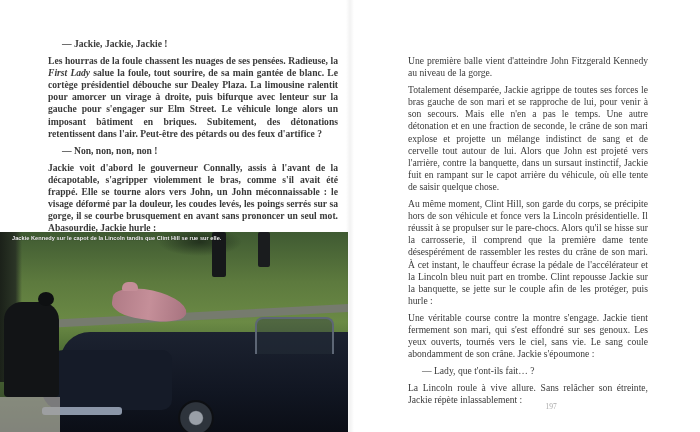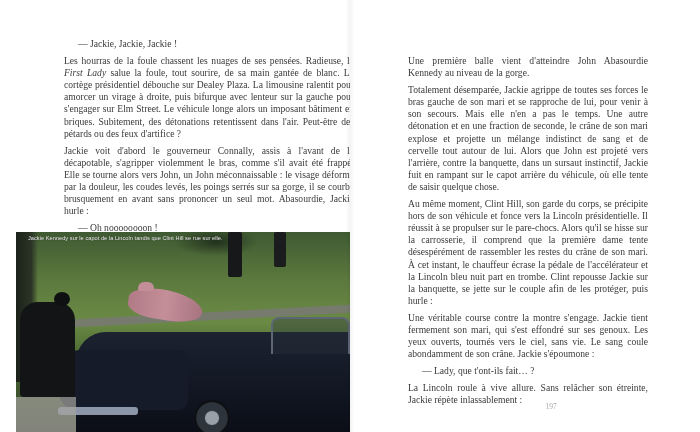--- a/index.html
+++ b/index.html
@@ -3,21 +3,21 @@
 <meta charset="utf-8">
 <style>
   html, body { margin: 0; padding: 0; }
   body {
     width: 700px; height: 432px; overflow: hidden; position: relative;
     background: #ffffff;
     font-family: "Liberation Serif", "DejaVu Serif", serif;
     color: #3a3a3a;
   }
   .page { position: absolute; top: 0; height: 432px; background: #fff; }
-  .page-left { left: 16px; width: 350px; }
+  .page-left { left: 0; width: 350px; font-weight: bold; }
   .page-right { left: 350px; width: 350px; }
   .gutter {
     position: absolute; left: 346px; top: 0; width: 8px; height: 432px;
     background: linear-gradient(to right, rgba(0,0,0,0) 0%, rgba(0,0,0,0.05) 50%, rgba(0,0,0,0) 100%);
   }
   .textblock {
     position: absolute;
     font-size: 9.6px; line-height: 12.1px;
     text-align: justify; hyphens: auto;
   }
@@ -93,20 +93,21 @@
     font-size: 7.5px; color: #a8a8a8;
   }
 </style>
 </head>
 <body>
 
 <div class="page page-left">
   <div class="textblock left-text">
     <p class="dialog">— Jackie, Jackie, Jackie !</p>
     <p><span>Les hourras de la foule chassent les nuages de ses pensées. Radieuse, la </span><em>First Lady</em><span> salue la foule, tout sourire, de sa main gantée de blanc. Le cortège présidentiel débouche sur Dealey Plaza. La limousine ralentit pour amorcer un virage à droite, puis bifurque avec lenteur sur la gauche pour s'engager sur Elm Street. Le véhicule longe alors un imposant bâtiment en briques. Subitement, des détonations retentissent dans l'air. Peut-être des pétards ou des feux d'artifice ?</span></p>
+    <p class="dialog">— Non, non, non, non !</p>
     <p>Jackie voit d'abord le gouverneur Connally, assis à l'avant de la décapotable, s'agripper violemment le bras, comme s'il avait été frappé. Elle se tourne alors vers John, un John méconnaissable : le visage déformé par la douleur, les coudes levés, les poings serrés sur sa gorge, il se courbe brusquement en avant sans prononcer un seul mot. Abasourdie, Jackie hurle :</p>
     <p class="dialog">— Oh noooooooon !</p>
   </div>
 
   <div class="photo">
     <div class="shadow-post-left"></div>
     <div class="leg1"></div>
     <div class="leg2"></div>
     <div class="curb"></div>
     <div class="car-body"></div>
@@ -118,21 +119,21 @@
     <div class="agent"></div>
     <div class="agent-head"></div>
     <div class="jackie"></div>
     <div class="jackie-hat"></div>
     <div class="caption">Jackie Kennedy sur le capot de la Lincoln tandis que Clint Hill se rue sur elle.</div>
   </div>
 </div>
 
 <div class="page page-right">
   <div class="textblock right-text">
-    <p>Une première balle vient d'atteindre John Abasourdie Kennedy au niveau de la gorge.</p>
+    <p>Une première balle vient d'atteindre John Fitzgerald Kennedy au niveau de la gorge.</p>
     <p>Totalement désemparée, Jackie agrippe de toutes ses forces le bras gauche de son mari et se rapproche de lui, pour venir à son secours. Mais elle n'en a pas le temps. Une autre détonation et en une fraction de seconde, le crâne de son mari explose et projette un mélange indistinct de sang et de cervelle tout autour de lui. Alors que John est projeté vers l'arrière, contre la banquette, dans un sursaut instinctif, Jackie fuit en rampant sur le capot arrière du véhicule, où elle tente de saisir quelque chose.</p>
     <p>Au même moment, Clint Hill, son garde du corps, se précipite hors de son véhicule et fonce vers la Lincoln présidentielle. Il réussit à se propulser sur le pare-chocs. Alors qu'il se hisse sur la carrosserie, il comprend que la première dame tente désespérément de rassembler les restes du crâne de son mari. À cet instant, le chauffeur écrase la pédale de l'accélérateur et la Lincoln bleu nuit part en trombe. Clint repousse Jackie sur la banquette, se jette sur le couple afin de les protéger, puis hurle :</p>
     <p>Une véritable course contre la montre s'engage. Jackie tient fermement son mari, qui s'est effondré sur ses genoux. Les yeux ouverts, tournés vers le ciel, sans vie. Le sang coule abondamment de son crâne. Jackie s'époumone :</p>
     <p class="dialog">— Lady, que t'ont-ils fait… ?</p>
     <p>La Lincoln roule à vive allure. Sans relâcher son étreinte, Jackie répète inlassablement :</p>
 
   </div>
   <div class="page-number">197</div>
 </div>
 

